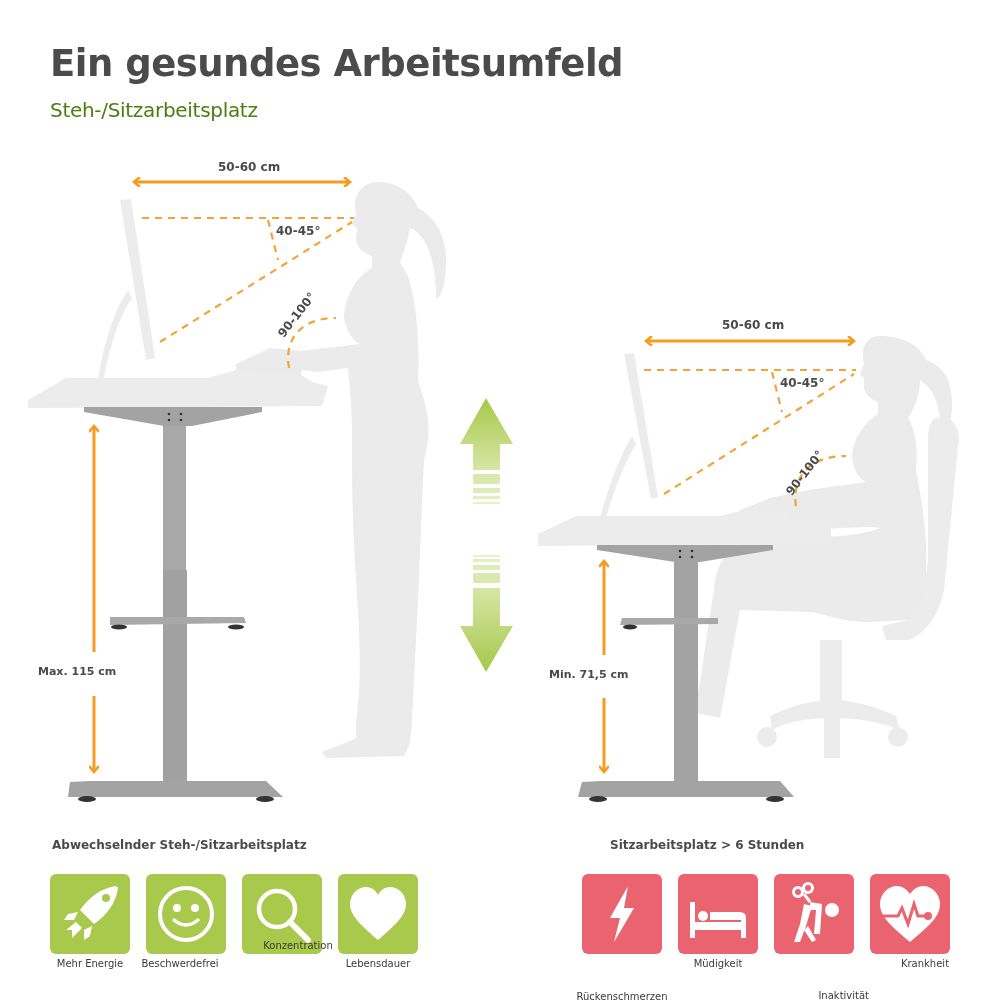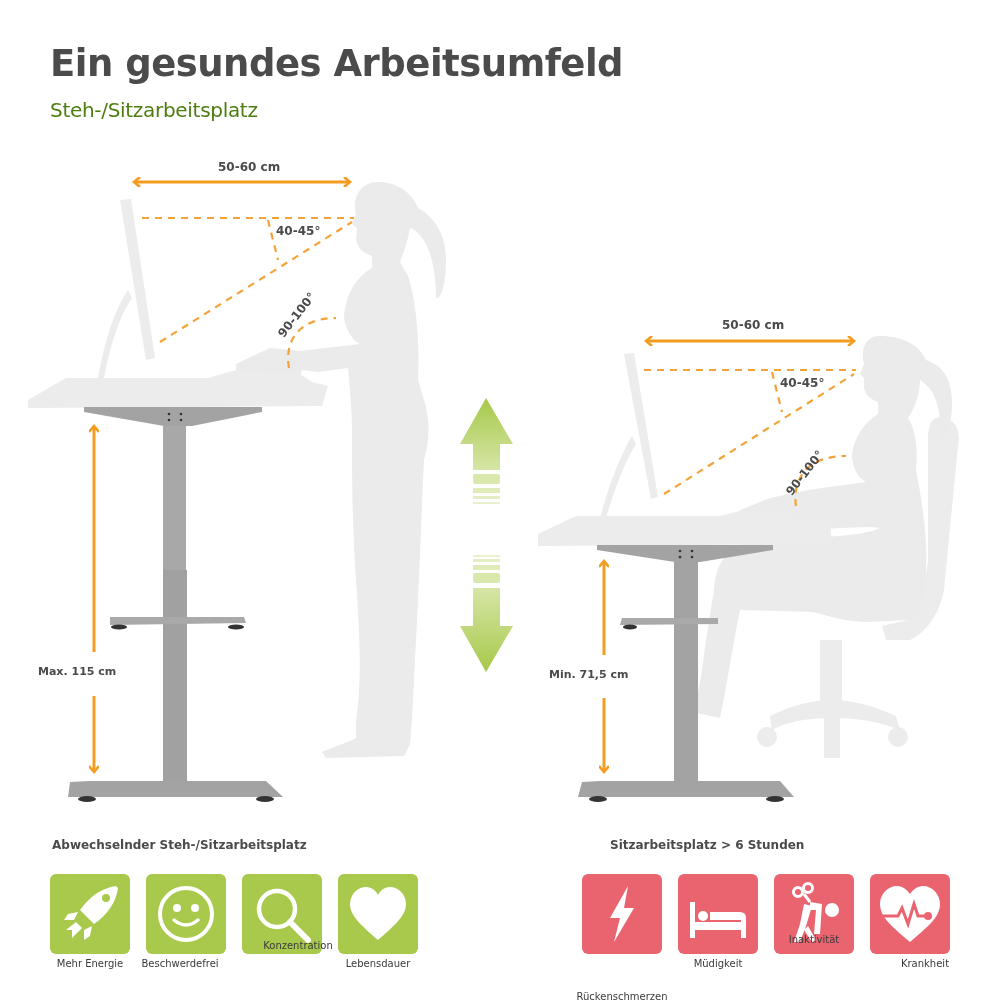--- a/index.html
+++ b/index.html
@@ -220,14 +220,14 @@
 <div class="tile red" style="left:870px;top:874px;">
   <svg width="80" height="80" viewBox="0 0 80 80">
     <path d="M40,68 C24,54 10,44 10,30 C10,20 18,12 27,12 C33,12 37,16 40,20 C43,16 47,12 53,12 C62,12 70,20 70,30 C70,44 56,54 40,68 Z" fill="#fff"></path>
     <polyline points="10,42 28,42 32,34 38,50 44,30 48,42 56,42" fill="none" stroke="#ea6470" stroke-width="3"></polyline>
     <circle cx="58" cy="42" r="4" fill="#ea6470"></circle>
   </svg>
 </div>
 
 <div class="cap" style="left:567px;top:958px;margin-top:33px;">Rückenschmerzen</div>
 <div class="cap" style="left:663px;top:958px;">Müdigkeit</div>
-<div class="cap" style="left:759px;top:934px;">Inaktivität</div>
+<div class="cap" style="left:759px;top:990px;text-align:right;">Inaktivität</div>
 <div class="cap" style="left:870px;top:958px;">Krankheit</div>
 
 </body></html>

